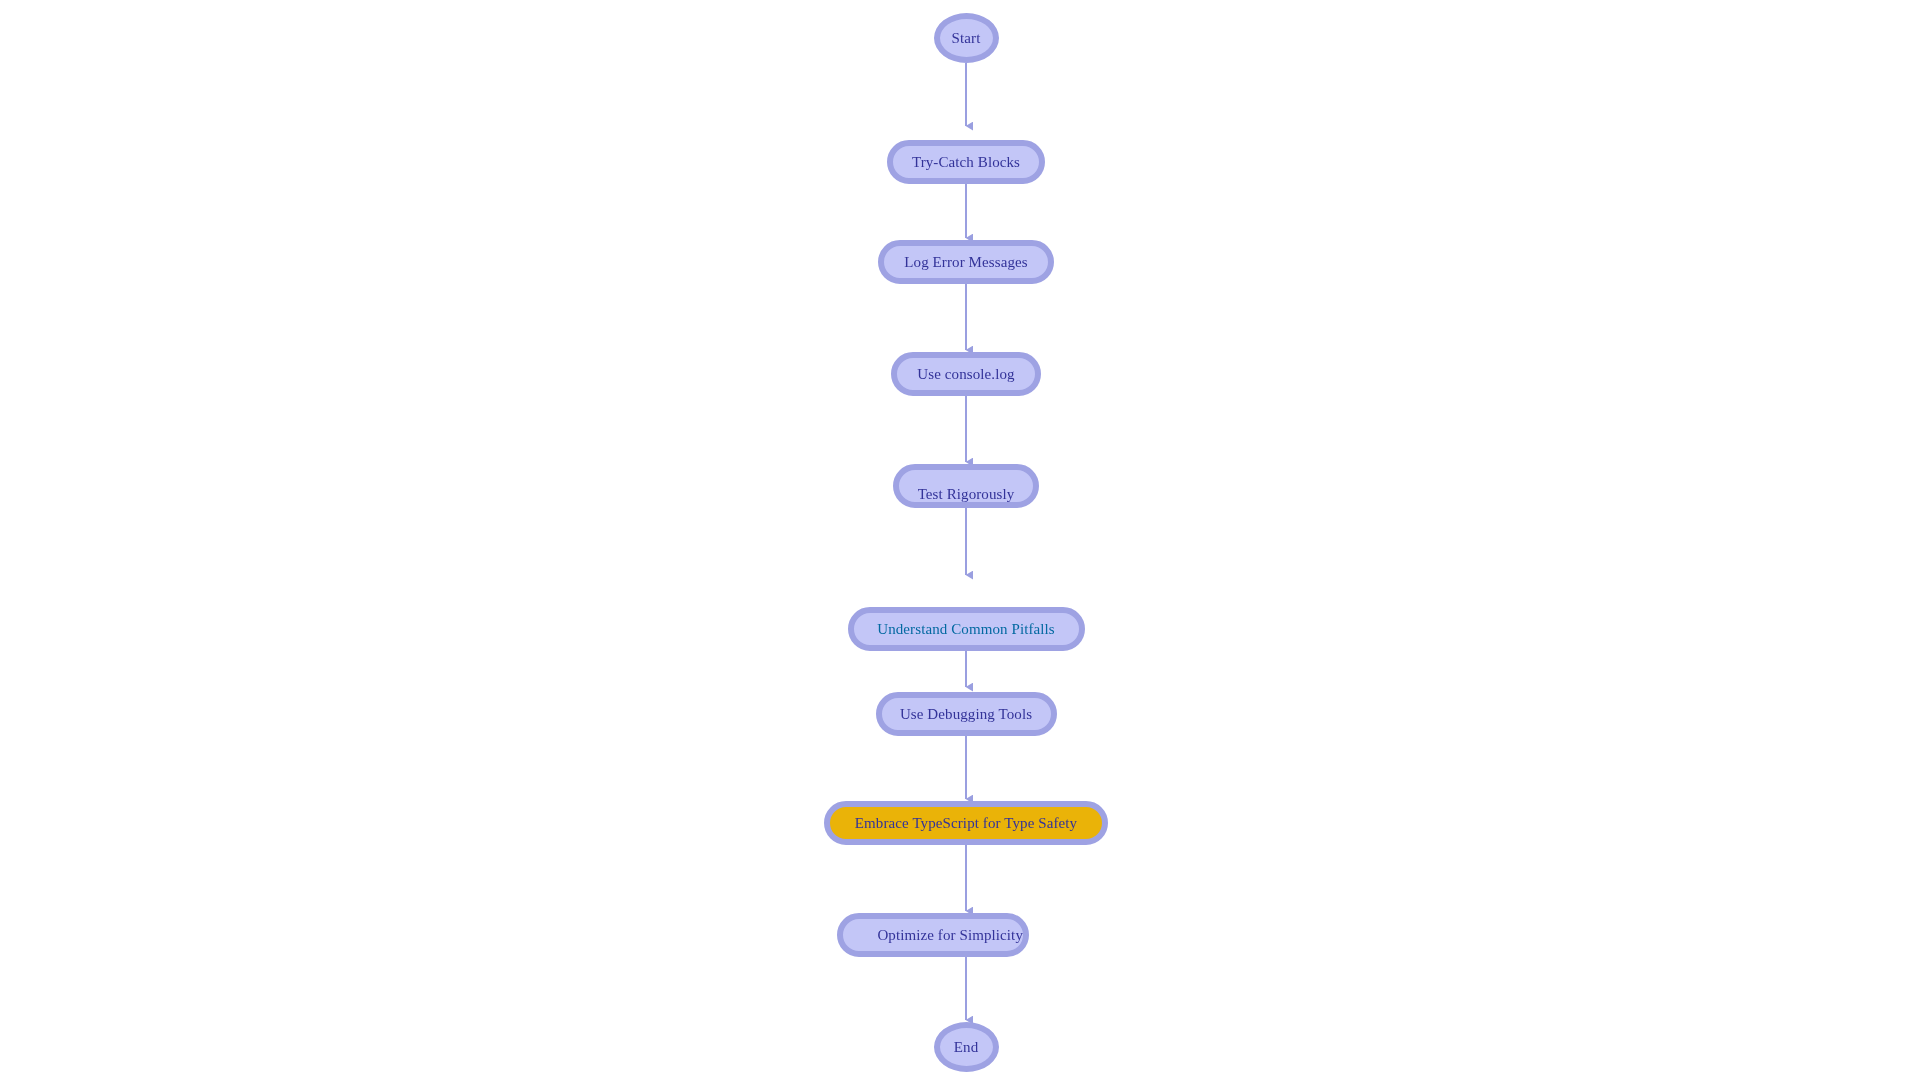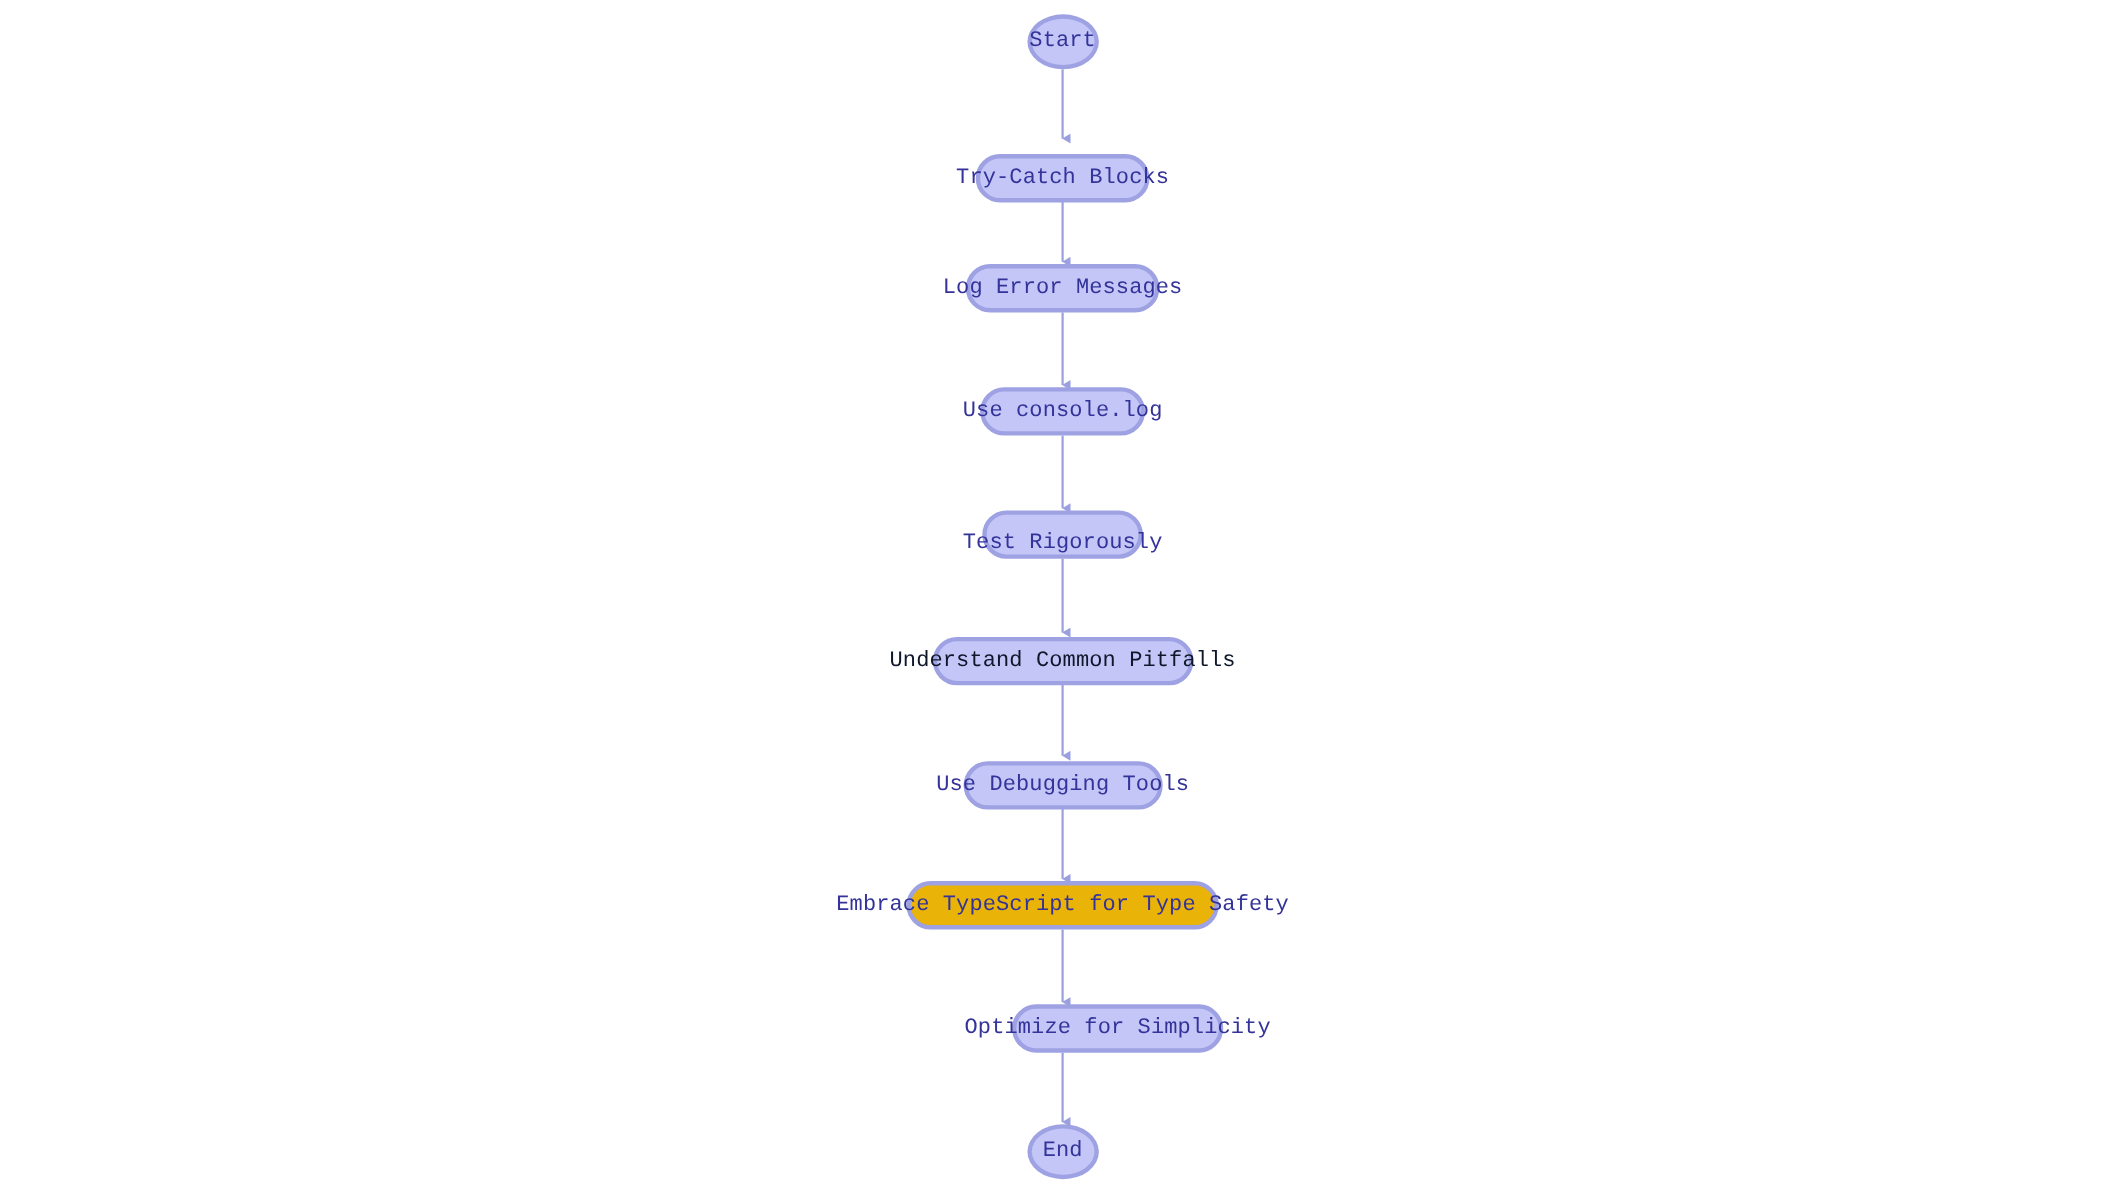--- a/index.html
+++ b/index.html
@@ -28,24 +28,24 @@
     height: 1080px;
     pointer-events: none;
   }
   .node {
     position: absolute;
     box-sizing: border-box;
     display: flex;
     align-items: center;
     justify-content: center;
     background: #c3c6f7;
-    border: 4px solid #4d7c0f;
+    border: 6px solid #4d7c0f;
     color: #333399;
-    font-family: Liberation Mono, monospace;
-    font-size: 20px;
+    font-family: Liberation Serif, serif;
+    font-size: 15px;
     letter-spacing: 0.1px;
     white-space: nowrap;
     line-height: 1;
   }
   .node.terminal {
     border-radius: 50%;
   }
   .node.step {
     border-radius: 999px;
   }
@@ -84,29 +84,29 @@
       </div>
       <div class="node step" style="left: 878px; top: 240px; width: 176px; height: 44px; background: rgb(195, 198, 247); border-color: rgb(158, 162, 227); color: rgb(51, 51, 153);">
         <span class="node-label">Log Error Messages</span>
       </div>
       <div class="node step" style="left: 891px; top: 352px; width: 150px; height: 44px; background: rgb(195, 198, 247); border-color: rgb(158, 162, 227); color: rgb(51, 51, 153);">
         <span class="node-label">Use console.log</span>
       </div>
       <div class="node step" style="left: 893px; top: 464px; width: 146px; height: 44px; background: rgb(195, 198, 247); border-color: rgb(158, 162, 227); color: rgb(51, 51, 153); align-items: flex-end;">
         <span class="node-label">Test Rigorously</span>
       </div>
-      <div class="node step" style="left: 847.5px; top: 579px; width: 237px; height: 44px; background: rgb(195, 198, 247); border-color: rgb(158, 162, 227); color: #0f172a; text-align: center;">
+      <div class="node step" style="left: 847.5px; top: 607px; width: 237px; height: 44px; background: rgb(195, 198, 247); border-color: rgb(158, 162, 227); color: #0369a1; text-align: center;">
         <span class="node-label">Understand Common Pitfalls</span>
       </div>
       <div class="node step" style="left: 875.5px; top: 651px; width: 181px; height: 44px; background: rgb(195, 198, 247); border-color: rgb(158, 162, 227); color: rgb(51, 51, 153); margin-top: 41px;">
         <span class="node-label">Use Debugging Tools</span>
       </div>
       <div class="node step" style="left: 824px; top: 801px; width: 284px; height: 44px; background: #eab308; border-color: rgb(158, 162, 227); color: rgb(51, 51, 153);">
         <span class="node-label">Embrace TypeScript for Type Safety</span>
       </div>
-      <div class="node step" style="left: 920px; top: 913px; width: 192px; height: 44px; background: rgb(195, 198, 247); border-color: rgb(158, 162, 227); color: rgb(51, 51, 153);">
+      <div class="node step" style="left: 837px; top: 913px; width: 192px; height: 44px; background: rgb(195, 198, 247); border-color: rgb(158, 162, 227); color: rgb(51, 51, 153); justify-content: flex-end;">
         <span class="node-label">Optimize for Simplicity</span>
       </div>
       <div class="node terminal" style="left: 933.5px; top: 1022px; width: 65px; height: 50px; background: rgb(195, 198, 247); border-color: rgb(158, 162, 227); color: rgb(51, 51, 153);">
         <span class="node-label">End</span>
       </div>
     </div>
 </div>
 
 </body></html>

